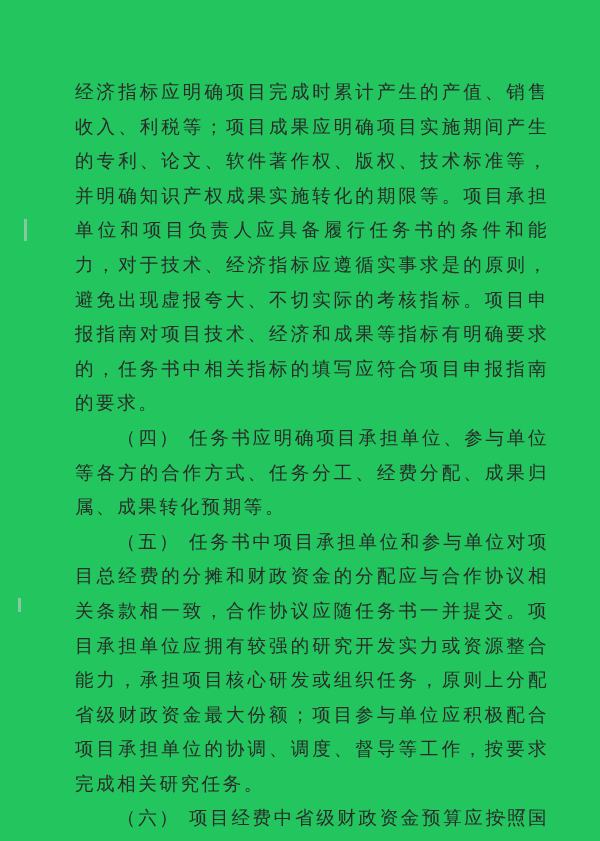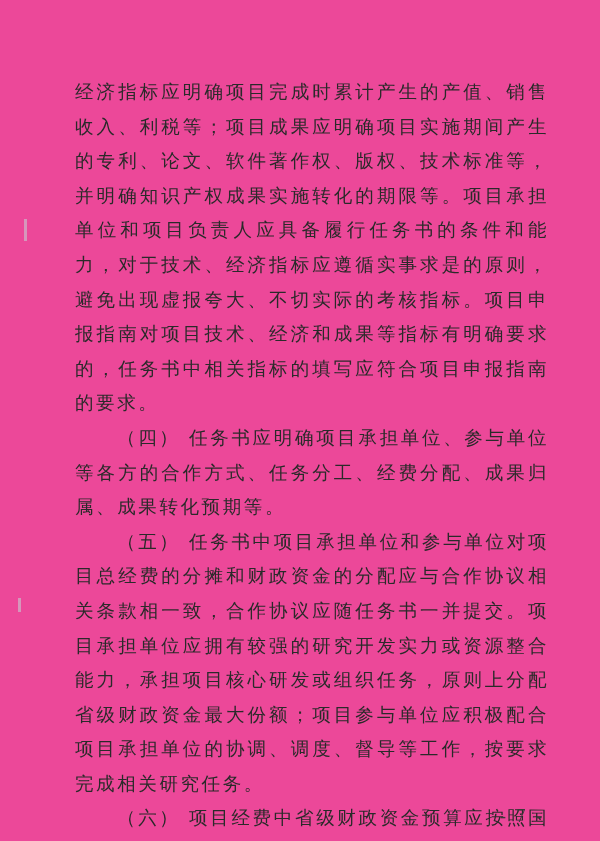--- a/index.html
+++ b/index.html
@@ -11,21 +11,21 @@
     width: 600px;
     height: 841px;
     position: relative;
     overflow: hidden;
     background: #fdfdfd;
   }
   .page {
     position: absolute;
     left: 0; top: 0;
     width: 600px; height: 841px;
-    background: #ec4899;
+    background: #22c55e;
   }
   .body-text {
     position: absolute;
     left: 75px;
     top: 75px;
     width: 474px;
     font-family: "DejaVu Serif", "Liberation Serif", serif;
     font-size: 18.5px;
     line-height: 34.6px;
     color: #2a2a2a;

